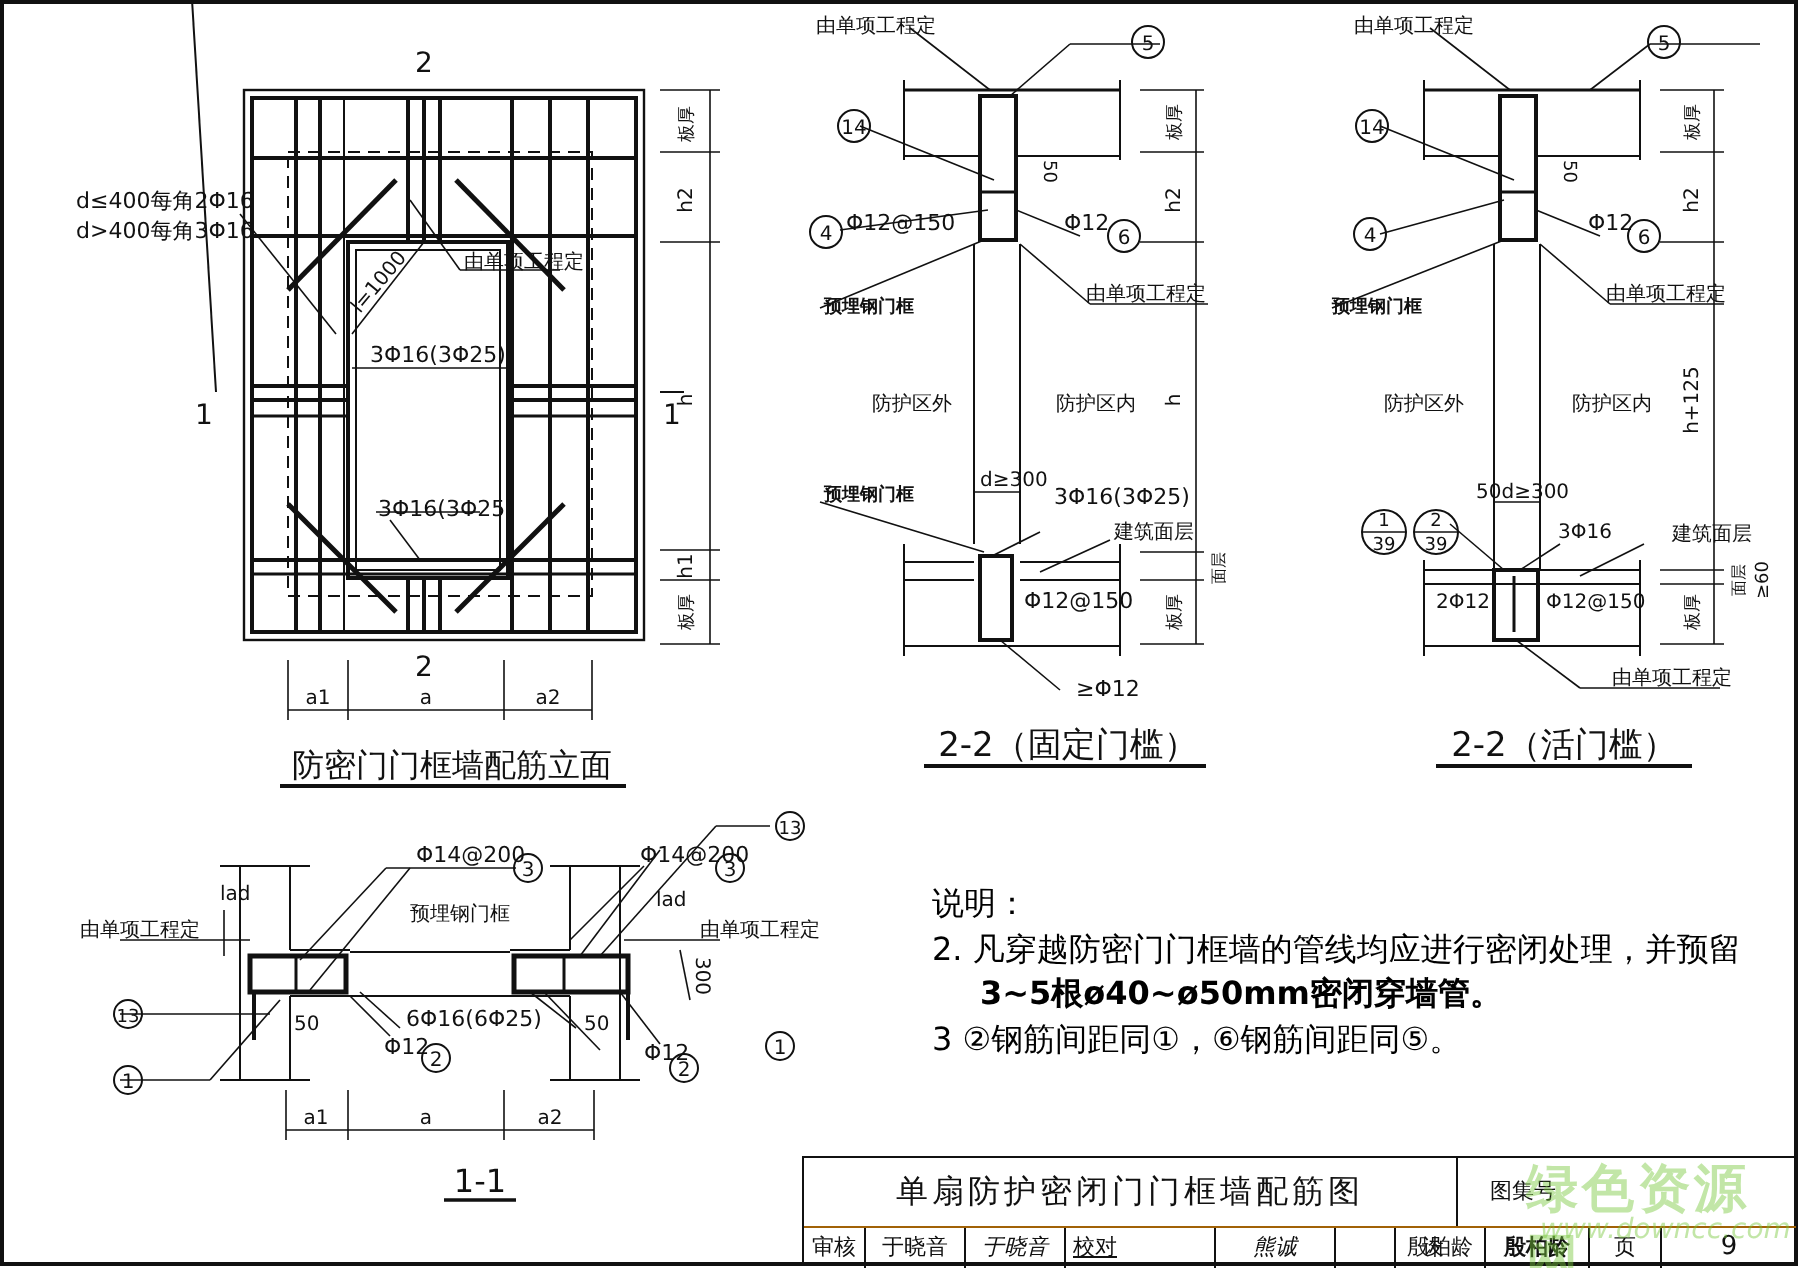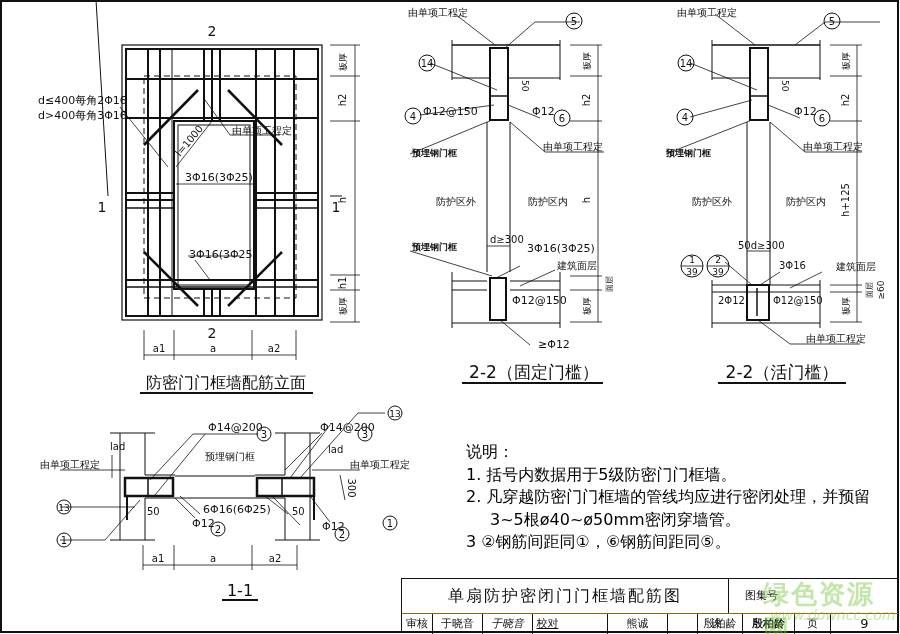--- a/index.html
+++ b/index.html
@@ -3,21 +3,21 @@
 <meta charset="utf-8">
 <style>
   html, body { margin:0; padding:0; background:#fff; }
   body { width:900px; height:634px; position:relative; overflow:hidden;
          font-family:"DejaVu Sans", sans-serif; color:#111; }
   svg { position:absolute; left:0; top:0; }
   .t { font-family:"DejaVu Sans", sans-serif; fill:#111; }
   .notes { position:absolute; left:466px; top:422px; font-size:16px; line-height:22.5px;
            font-family:"DejaVu Sans", sans-serif; color:#000000;margin-top:19px; }
   .notes div { white-space:nowrap; }
-  .notes .indent { padding-left:24px; }
+  .notes .indent { padding-left:24px;font-weight:bold; }
   .tb { position:absolute; left:401px; top:578px; width:496px; height:54px;
         border-left:1.5px solid #111; border-top:1.5px solid #111; }
   .tb-title { position:absolute; left:0; top:0; width:326px; height:34px; line-height:34px;
               text-align:center; font-size:16px; letter-spacing:2px; }
   .tb-cell { position:absolute; font-size:11px; text-align:center; border-left:1px solid #111;
              box-sizing:border-box; }
   .tb-row2 { position:absolute; left:0; top:34px; width:496px; height:20px; border-top:1px solid #a16207; }
   .wm1 { position:absolute; left:763px; top:577px; font-size:26px; font-weight:bold;
          color:rgba(120,200,60,0.45); letter-spacing:2px; }
   .wm2 { position:absolute; left:770px; top:607px; font-size:14px; color:rgba(120,200,60,0.45);font-style:italic; }
@@ -351,36 +351,35 @@
   <text class="t" x="342" y="538" font-size="10" text-anchor="middle">2</text>
   <text class="t" x="348" y="488" font-size="10" transform="rotate(90 348 488)" text-anchor="middle">300</text>
   <text class="t" x="158" y="562" font-size="10" text-anchor="middle">a1</text>
   <text class="t" x="213" y="562" font-size="10" text-anchor="middle">a</text>
   <text class="t" x="275" y="562" font-size="10" text-anchor="middle">a2</text>
   <text class="t" x="240" y="596" font-size="16" text-anchor="middle">1-1</text>
 </svg>
 
 <div class="notes">
   <div>说明：</div>
-  <div>1. 括号内数据用于5级防密门门框墙。</div>
   <div>2. 凡穿越防密门门框墙的管线均应进行密闭处理，并预留</div>
   <div class="indent">3~5根ø40~ø50mm密闭穿墙管。</div>
   <div>3 ②钢筋间距同①，⑥钢筋间距同⑤。</div>
 </div>
 
 <div class="tb">
   <div class="tb-title">单扇防护密闭门门框墙配筋图</div>
   <div class="tb-cell" style="left:326px;top:0;width:66px;height:34px;line-height:34px;">图集号</div>
   <div class="tb-row2">
     <div class="tb-cell" style="left:0;top:0;width:30px;height:20px;line-height:20px;border-left:none;">审核</div>
     <div class="tb-cell" style="left:30px;top:0;width:50px;height:20px;line-height:20px;">于晓音</div>
     <div class="tb-cell" style="left:80px;top:0;width:50px;height:20px;line-height:20px;font-style:italic;">于晓音</div>
     <div class="tb-cell" style="left:130px;top:0;width:30px;height:20px;line-height:20px;text-decoration:underline;">校对</div>
     <div class="tb-cell" style="left:160px;top:0;width:45px;height:20px;line-height:20px;margin-top:38px;">熊 诚</div>
-    <div class="tb-cell" style="left:205px;top:0;width:60px;height:20px;line-height:20px;">熊诚</div>
+    <div class="tb-cell" style="left:205px;top:0;width:60px;height:20px;line-height:20px;font-style:italic;">熊诚</div>
     <div class="tb-cell" style="left:265px;top:0;width:30px;height:20px;line-height:20px;padding-left:43px;">设计</div>
     <div class="tb-cell" style="left:295px;top:0;width:45px;height:20px;line-height:20px;">殷柏龄</div>
     <div class="tb-cell" style="left:340px;top:0;width:52px;height:20px;line-height:20px;font-weight:bold;">殷柏龄</div>
     <div class="tb-cell" style="left:392px;top:0;width:36px;height:20px;line-height:20px;">页</div>
     <div class="tb-cell" style="left:428px;top:0;width:68px;height:20px;line-height:20px;font-size:13px;">9</div>
   </div>
 </div>
 
 <div class="wm1">绿色资源网</div>
 <div class="wm2">www.downcc.com</div>

